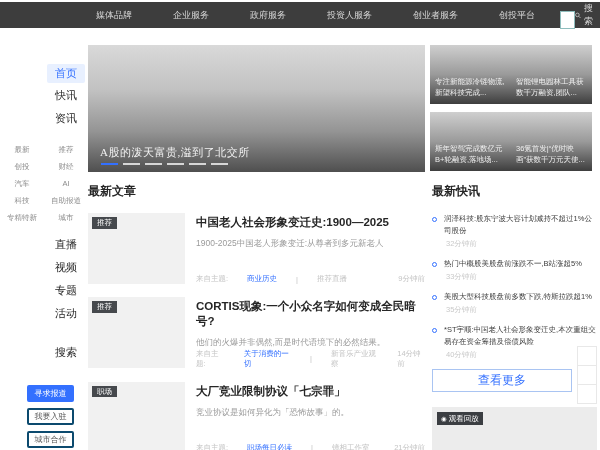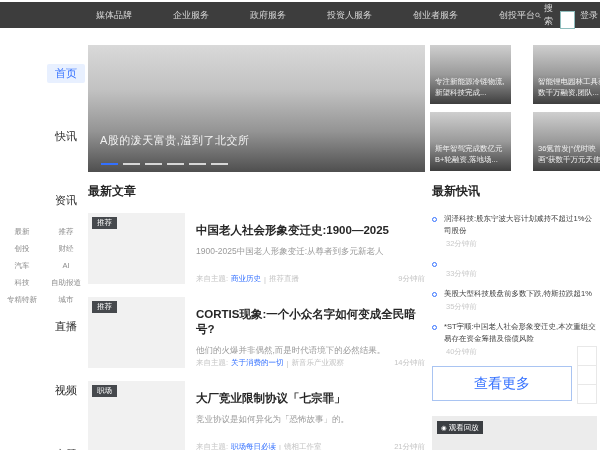--- a/index.html
+++ b/index.html
@@ -6,29 +6,29 @@
   html,body { margin:0; padding:0; }
   body {
     width:600px; height:450px; position:relative; overflow:hidden;
     background:#fff; font-family:"Liberation Sans","DejaVu Sans",sans-serif;
     color:#262626;
   }
   
   .topnav {
     position:absolute; top:2px; left:0; width:600px; height:26px;
     background:#3D3D3D; display:flex; align-items:center;
-    font-size:9px; color:#D8D8D8;
+    font-size:9px; color:#D8D8D8;gap:40px;
   }
   .nav-items { display:flex; gap:41px; margin-left:96px; }
   .nav-item { cursor:pointer; white-space:nowrap; }
   .nav-right { margin-left:auto; margin-right:16px; display:flex; gap:24px; align-items:center; }
   .nav-search { display:flex; align-items:center; gap:3px; cursor:pointer; }
   
   .sidebar { position:absolute; left:0; top:64px; width:88px; }
-  .side-primary { width:44px; margin-left:44px; display:flex; flex-direction:column; align-items:center;gap:41px; }
+  .side-primary { width:44px; margin-left:44px; display:flex; flex-direction:column; align-items:center; }
   .side-link { font-size:11px; color:#262626; padding:3px 0; margin-bottom:2px; cursor:pointer; }
   .side-link.active { background:#E8F0FF; color:#3370FF; padding:2px 8px; border-radius:2px; }
   .side-sub {
     display:grid; grid-template-columns:44px 44px; margin-top:10px;
     font-size:7.5px; color:#8C8C8C; text-align:center;
   }
   .side-sub span { padding:3.5px 0; cursor:pointer; white-space:nowrap; }
   .side-secondary { margin-top:8px; }
   .side-search { margin-top:16px; }
   .side-buttons { margin:20px 0 0 27px; width:47px; display:flex; flex-direction:column; gap:6px; }
@@ -37,67 +37,67 @@
     background:#fff; border:2px solid #0c4a6e; color:#595959;
     font-family:inherit; padding:0;
   }
   .side-btn.primary { background:#3370FF; border-color:#3370FF; color:#fff; }
   
   .hero {
     position:absolute; left:88px; top:45px; width:337px; height:127px;
     background:linear-gradient(180deg,#D9D9D9 0%,#C2C2C2 35%,#949494 68%,#4F4F4F 100%);
     cursor:pointer;
   }
-  .hero-title { position:absolute; left:12px; bottom:24px; font-size:11px; color:#F2F2F2; letter-spacing:.5px; }
+  .hero-title { position:absolute; left:12px; bottom:12px; font-size:11px; color:#F2F2F2; letter-spacing:.5px;font-family:Liberation Serif, serif; }
   .hero-dots { position:absolute; left:13px; bottom:7px; display:flex; gap:5px; }
   .dash { width:17px; height:2px; background:rgba(255,255,255,.75); cursor:pointer; }
   .dash.active { background:#3370FF; }
   
   .promo-grid {
     position:absolute; left:430px; top:45px; width:167px;
-    display:grid; grid-template-columns:81px 81px; gap:8px 22px;
+    display:grid; grid-template-columns:81px 81px; gap:8px 0;
   }
   .promo-card {
     height:59px; position:relative; display:flex; align-items:flex-end;
     padding:5px; cursor:pointer;
     background:linear-gradient(180deg,#CFCFCF 0%,#9A9A9A 50%,#3E3E3E 100%);
   }
   .promo-text {
     font-size:7.5px; line-height:1.45; color:#F0F0F0;
     display:-webkit-box; -webkit-line-clamp:2; -webkit-box-orient:vertical; overflow:hidden;
   }
   
   .articles { position:absolute; left:88px; top:183px; width:337px; }
   .section-h { font-size:12px; font-weight:bold; color:#262626; margin:0 0 13px; }
   .article-row { display:flex; margin-bottom:13px; cursor:pointer; }
   .thumb { width:97px; height:71px; background:#F1F1F1; position:relative; flex:none; }
   .tag-badge {
     position:absolute; top:4px; left:4px; background:rgba(40,43,48,.85);
     color:#fff; font-size:7.5px; padding:2px 5px; line-height:1;
   }
-  .art-body { flex:1; margin-left:11px; display:flex; flex-direction:column;margin-top:8px; }
+  .art-body { flex:1; margin-left:11px; display:flex; flex-direction:column; }
   .art-title { font-size:11.5px; font-weight:bold; color:#262626; margin:2px 0 0; line-height:1.3; }
   .art-desc { font-size:8.5px; color:#9B9B9B; margin:8px 0 0; line-height:1.4; }
-  .art-meta { margin-top:auto; display:flex; align-items:center; font-size:7.5px; color:#C4C4C4; gap:3px; }
+  .art-meta { margin-top:auto; display:flex; align-items:center; font-size:7.5px; color:#C4C4C4; gap:19px; }
   .art-topic { color:#3370FF; cursor:pointer; }
   .art-src { color:#C4C4C4; cursor:pointer; }
   .art-time { margin-left:auto; color:#C4C4C4; }
   
   .rightcol { position:absolute; left:432px; top:183px; width:165px; }
   .flash-item { display:flex; cursor:pointer; }
   .bullet {
     width:5px; height:5px; border:1.5px solid #3370FF; border-radius:50%;
     margin-top:4px; flex:none; background:#fff;
   }
   .flash-text { margin-left:7px; font-size:7.5px; color:#404040; line-height:1.6; }
   .flash-time { font-size:7.5px; color:#C9C9C9; margin:2px 0 9px 14px; }
   .more-btn {
-    display:block; width:140px; height:35px; margin:5px 0 15px;
+    display:block; width:140px; height:23px; margin:5px 0 15px;
     background:#fff; border:1px solid #A9C4F2; color:#3370FF;
-    font-size:14px; cursor:pointer; font-family:inherit;
+    font-size:12px; cursor:pointer; font-family:inherit;
   }
   .live-card { width:165px; height:60px; background:#ECECEC; position:relative; cursor:pointer; }
   .live-badge {
     position:absolute; top:5px; left:5px; background:rgba(40,43,48,.9);
     color:#fff; font-size:7.5px; padding:2px 4px; line-height:1.2;
     display:flex; align-items:center; gap:2px;
   }
   .live-badge i { font-style:normal; font-size:6.5px; }
   
   .float-widget { position:absolute; right:1px; top:346px; width:22px; }
@@ -251,20 +251,21 @@
   <h2 class="section-h">最新快讯</h2>
 
   <div class="flash-item">
     <span class="bullet"></span>
     <span class="flash-text">润泽科技:股东宁波大容计划减持不超过1%公司股份</span>
   </div>
   <div class="flash-time">32分钟前</div>
 
   <div class="flash-item">
     <span class="bullet"></span>
+    <span class="flash-text">热门中概股美股盘前涨跌不一,B站涨超5%</span>
   </div>
   <div class="flash-time">33分钟前</div>
 
   <div class="flash-item">
     <span class="bullet"></span>
     <span class="flash-text">美股大型科技股盘前多数下跌,特斯拉跌超1%</span>
   </div>
   <div class="flash-time">35分钟前</div>
 
   <div class="flash-item">

